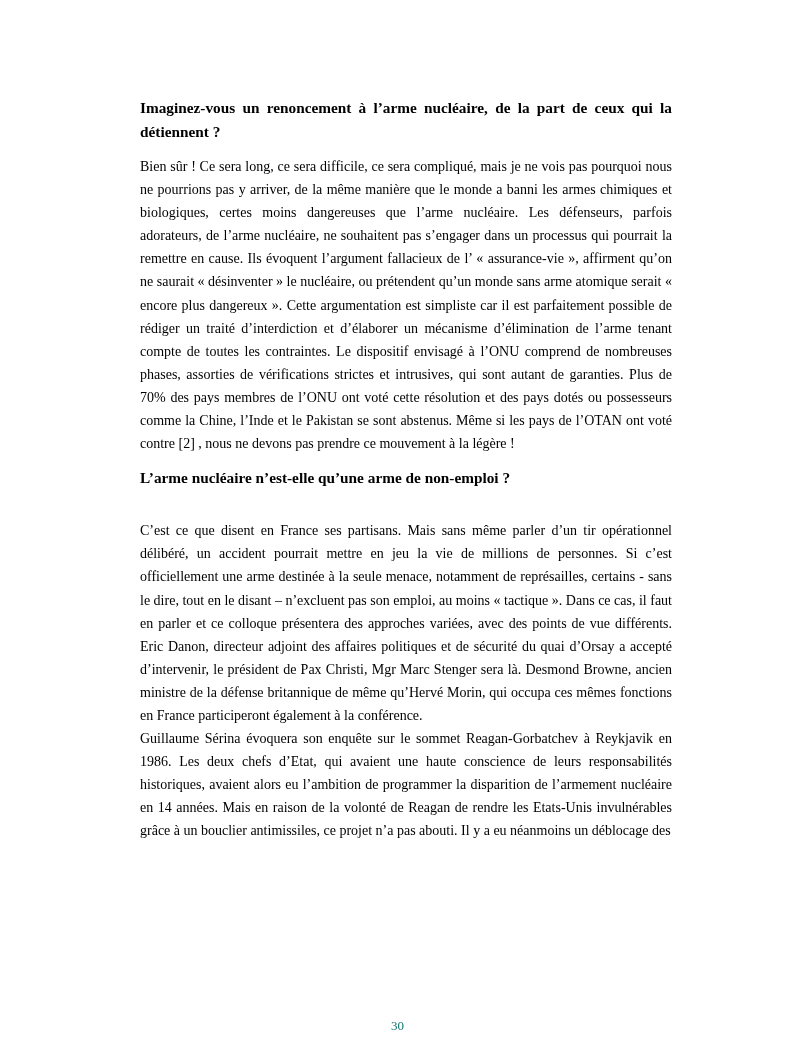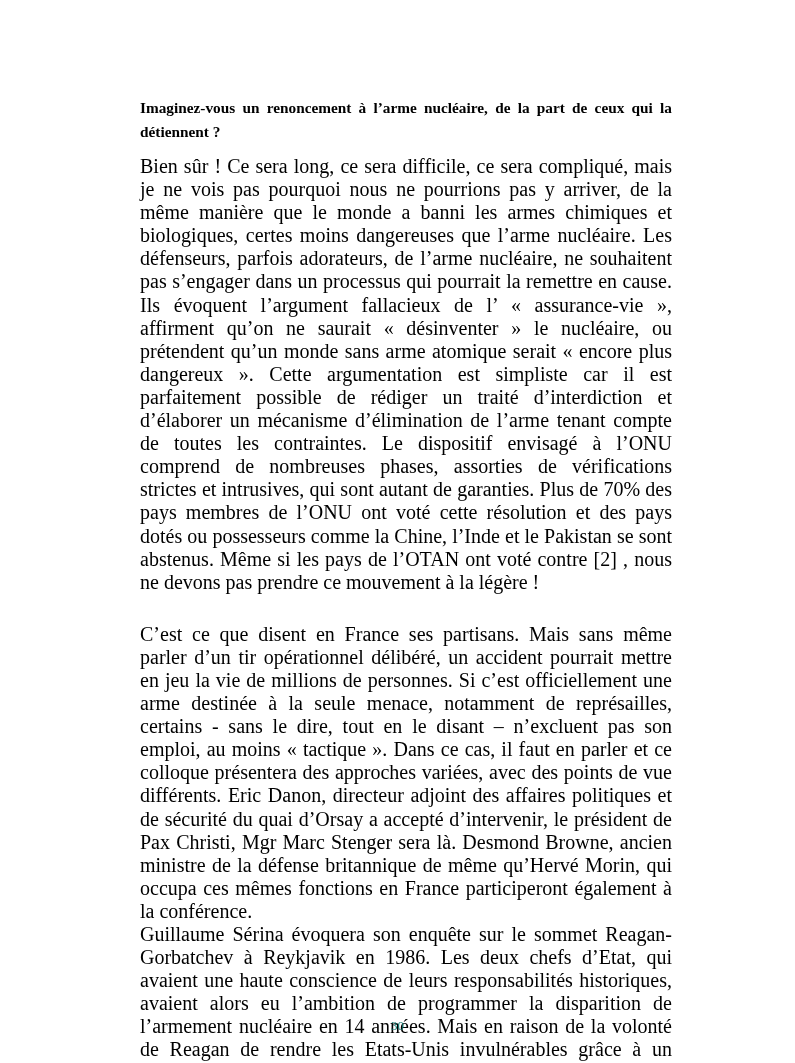--- a/index.html
+++ b/index.html
@@ -1,31 +1,32 @@
 <!DOCTYPE html>
 <html><head>
 <meta charset="utf-8">
 <style>
   html, body { margin:0; padding:0; background:#ffffff; }
   body { width:795px; height:1063px; position:relative; overflow:hidden;
          font-family:"Liberation Serif","DejaVu Serif",serif; color:#000; }
   .page { position:absolute; left:140px; top:96px; width:532px; }
   .heading { font-weight:bold; font-size:15.3px; line-height:24px; text-align:justify; margin:0; }
-  .para { font-size:20px; line-height:23.1px; text-align:justify; margin:0; }
+  .para { font-size:14px; line-height:23.1px; text-align:justify; margin:0; }
   .h1 { margin-top:0; }
   .p1 { margin-top:11px; }
   .h2 { margin-top:11px; }
   .p2 { margin-top:29px; }
   .p3 { }
   .footer { position:absolute; left:0; width:795px; top:1018px; text-align:center;
             font-size:13px; color:#0f766e; }
 </style>
 </head>
 <body>
 
 <div class="page">
   <p class="heading h1">Imaginez-vous un renoncement à l’arme nucléaire, de la part de ceux qui la détiennent ?</p>
   <p class="para p1">Bien sûr ! Ce sera long, ce sera difficile, ce sera compliqué, mais je ne vois pas pourquoi nous ne pourrions pas y arriver, de la même manière que le monde a banni les armes chimiques et biologiques, certes moins dangereuses que l’arme nucléaire. Les défenseurs, parfois adorateurs, de l’arme nucléaire, ne souhaitent pas s’engager dans un processus qui pourrait la remettre en cause. Ils évoquent l’argument fallacieux de l’ « assurance-vie », affirment qu’on ne saurait « désinventer » le nucléaire, ou prétendent qu’un monde sans arme atomique serait « encore plus dangereux ». Cette argumentation est simpliste car il est parfaitement possible de rédiger un traité d’interdiction et d’élaborer un mécanisme d’élimination de l’arme tenant compte de toutes les contraintes. Le dispositif envisagé à l’ONU comprend de nombreuses phases, assorties de vérifications strictes et intrusives, qui sont autant de garanties. Plus de 70% des pays membres de l’ONU ont voté cette résolution et des pays dotés ou possesseurs comme la Chine, l’Inde et le Pakistan se sont abstenus. Même si les pays de l’OTAN ont voté contre [2] , nous ne devons pas prendre ce mouvement à la légère !</p>
+  <p class="heading h2">L’arme nucléaire n’est-elle qu’une arme de non-emploi ?</p>
   <p class="para p2">C’est ce que disent en France ses partisans. Mais sans même parler d’un tir opérationnel délibéré, un accident pourrait mettre en jeu la vie de millions de personnes. Si c’est officiellement une arme destinée à la seule menace, notamment de représailles, certains - sans le dire, tout en le disant – n’excluent pas son emploi, au moins « tactique ». Dans ce cas, il faut en parler et ce colloque présentera des approches variées, avec des points de vue différents. Eric Danon, directeur adjoint des affaires politiques et de sécurité du quai d’Orsay a accepté d’intervenir, le président de Pax Christi, Mgr Marc Stenger sera là. Desmond Browne, ancien ministre de la défense britannique de même qu’Hervé Morin, qui occupa ces mêmes fonctions en France participeront également à la conférence.</p>
   <p class="para p3">Guillaume Sérina évoquera son enquête sur le sommet Reagan-Gorbatchev à Reykjavik en 1986. Les deux chefs d’Etat, qui avaient une haute conscience de leurs responsabilités historiques, avaient alors eu l’ambition de programmer la disparition de l’armement nucléaire en 14 années. Mais en raison de la volonté de Reagan de rendre les Etats-Unis invulnérables grâce à un bouclier antimissiles, ce projet n’a pas abouti. Il y a eu néanmoins un déblocage des</p>
 </div>
 
 <div class="footer">30</div>
 
 </body></html>

